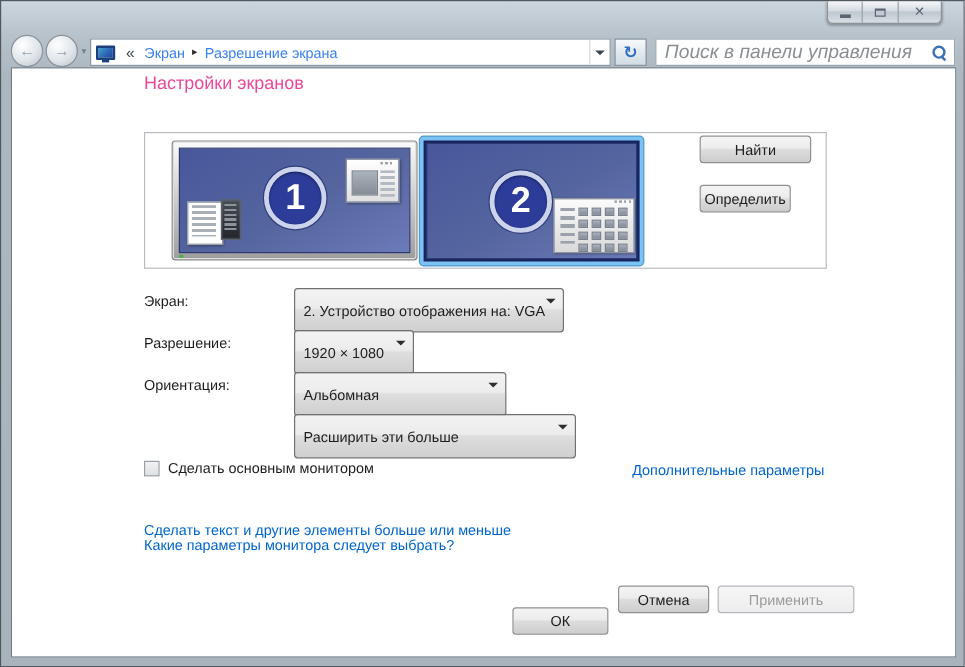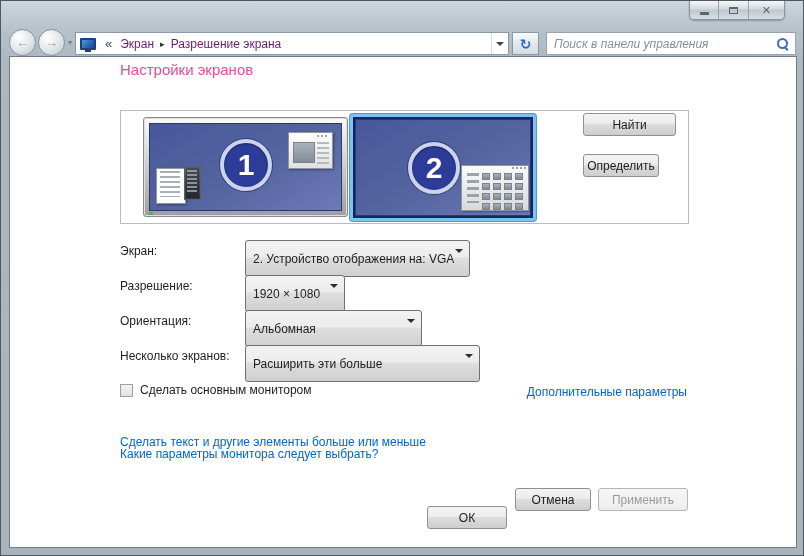--- a/index.html
+++ b/index.html
@@ -33,35 +33,35 @@
   .back{left:8px;} .fwd{left:37px;}
   .nav-chev{position:absolute;left:67px;top:37px;color:#76808a;font-size:8px;}
   .breadcrumb{
     position:absolute;left:74px;top:31px;width:434px;height:23px;background:#fff;
     border:1px solid #8b99a5;display:flex;align-items:center;font-size:12px;
   }
   .bc-icon{width:16px;height:12px;margin:0 5px 0 4px;position:relative;
     background:linear-gradient(135deg,#3fa3d6,#2b62b4 60%,#23489a);border:2px solid #1c3f7d;border-radius:1px;}
   .bc-icon::after{content:"";position:absolute;left:3px;bottom:-4px;width:6px;height:2px;background:#1c3f7d;}
   .bc-chevrons{color:#3c4650;margin:0 4px;font-size:13px;}
-  .bc-item{padding:0 4px;color:#701a75;text-align:center;}
+  .bc-item{padding:0 4px;color:#3b82f6;text-align:center;}
   .bc-sep{color:#2d2d2d;font-size:9px;padding:0 2px;}
   .bc-spacer{flex:1;}
   .bc-drop{width:17px;height:100%;display:flex;align-items:center;justify-content:center;border-left:1px solid #d7dce0;}
   .tri-down{width:0;height:0;border-left:4px solid transparent;border-right:4px solid transparent;border-top:4px solid #3c4650;}
   .refresh-btn{
     position:absolute;left:511px;top:31px;width:27px;height:23px;
     background:linear-gradient(#f7fafc,#e2e9ef 50%,#d3dce4);border:1px solid #8b99a5;
     display:flex;align-items:center;justify-content:center;color:#2c6cc4;font-size:14px;font-weight:bold;
   }
   .search-box{
     position:absolute;left:545px;top:31px;width:250px;height:23px;background:#fff;
     border:1px solid #97a4af;display:flex;align-items:center;
   }
-  .search-input{flex:1;border:none;outline:none;font-family:"Liberation Sans",sans-serif;font-size:12px;padding:0 4px 0 7px;color:#333;background:transparent;}
+  .search-input{flex:1;border:none;outline:none;font-family:"Liberation Sans",sans-serif;font-size:16px;padding:0 4px 0 7px;color:#333;background:transparent;}
   .search-input::placeholder{font-style:italic;color:#8a8f94;}
   .mag-icon{position:relative;width:16px;height:16px;margin-right:4px;}
   .mag-icon::before{content:"";position:absolute;left:2px;top:2px;width:7px;height:7px;border:2px solid #3d6fb4;border-radius:50%;}
   .mag-icon::after{content:"";position:absolute;left:10px;top:10px;width:5px;height:2px;background:#3d6fb4;transform:rotate(45deg);transform-origin:0 0;}
   
   .content{
     position:absolute;left:8px;top:55px;width:788px;height:492px;background:#fff;
     border:1px solid #6f7b85;font-size:12px;
   }
   .heading{position:absolute;left:110px;top:4px;font-size:15px;color:#ec4899;}
@@ -101,21 +101,21 @@
   
   .btn{
     position:absolute;height:23px;border:1px solid #8e9094;border-radius:3px;
     background:linear-gradient(#f4f4f4,#ececec 45%,#dddddd 50%,#cdcdcd);
     font-size:12px;color:#1e1e1e;display:flex;align-items:center;justify-content:center;
   }
   .btn-find{left:462px;top:2px;width:93px;}
   .btn-identify{left:462px;top:43px;width:76px;}
   .btn-ok{left:417px;top:408px;width:80px;margin-top:41px;}
   .btn-cancel{left:505px;top:431px;width:76px;}
-  .btn-apply{left:588px;top:431px;width:90px;color:#9b9b9b;border-color:#b2b6bc;background:linear-gradient(#f6f6f6,#ededed);}
+  .btn-apply{left:588px;top:431px;width:114px;color:#9b9b9b;border-color:#b2b6bc;background:linear-gradient(#f6f6f6,#ededed);}
   
   .row-label{position:absolute;left:110px;height:22px;display:flex;align-items:center;}
   .select{
     position:absolute;left:235px;height:37px;border:1px solid #707070;border-radius:3px;
     background:linear-gradient(#f3f3f3,#ececec 45%,#dedede 50%,#cfcfcf);
     display:flex;align-items:center;padding:0 20px 0 7px;white-space:nowrap;overflow:hidden;
   }
   .select .tri-down{position:absolute;right:6px;top:8px;border-top-color:#2d2d2d;}
   .r1{top:183px;} .r2{top:218px;} .r3{top:253px;} .r4{top:288px;}
   .w1{width:225px;} .w2{width:100px;} .w3{width:177px;} .w4{width:235px;}
@@ -239,21 +239,20 @@
       <span>1920 × 1080</span>
       <span class="tri-down"></span>
     </div>
 
     <div class="row-label r3">Ориентация:</div>
     <div class="select r3 w3">
       <span>Альбомная</span>
       <span class="tri-down"></span>
     </div>
 
-    <div class="row-label r4">Несколько экранов:</div>
     <div class="select r4 w4">
       <span>Расширить эти больше</span>
       <span class="tri-down"></span>
     </div>
 
     <div class="checkbox-row">
       <span class="checkbox"></span>
       <span>Сделать основным монитором</span>
     </div>
     <a class="link adv-link" href="#">Дополнительные параметры</a>

